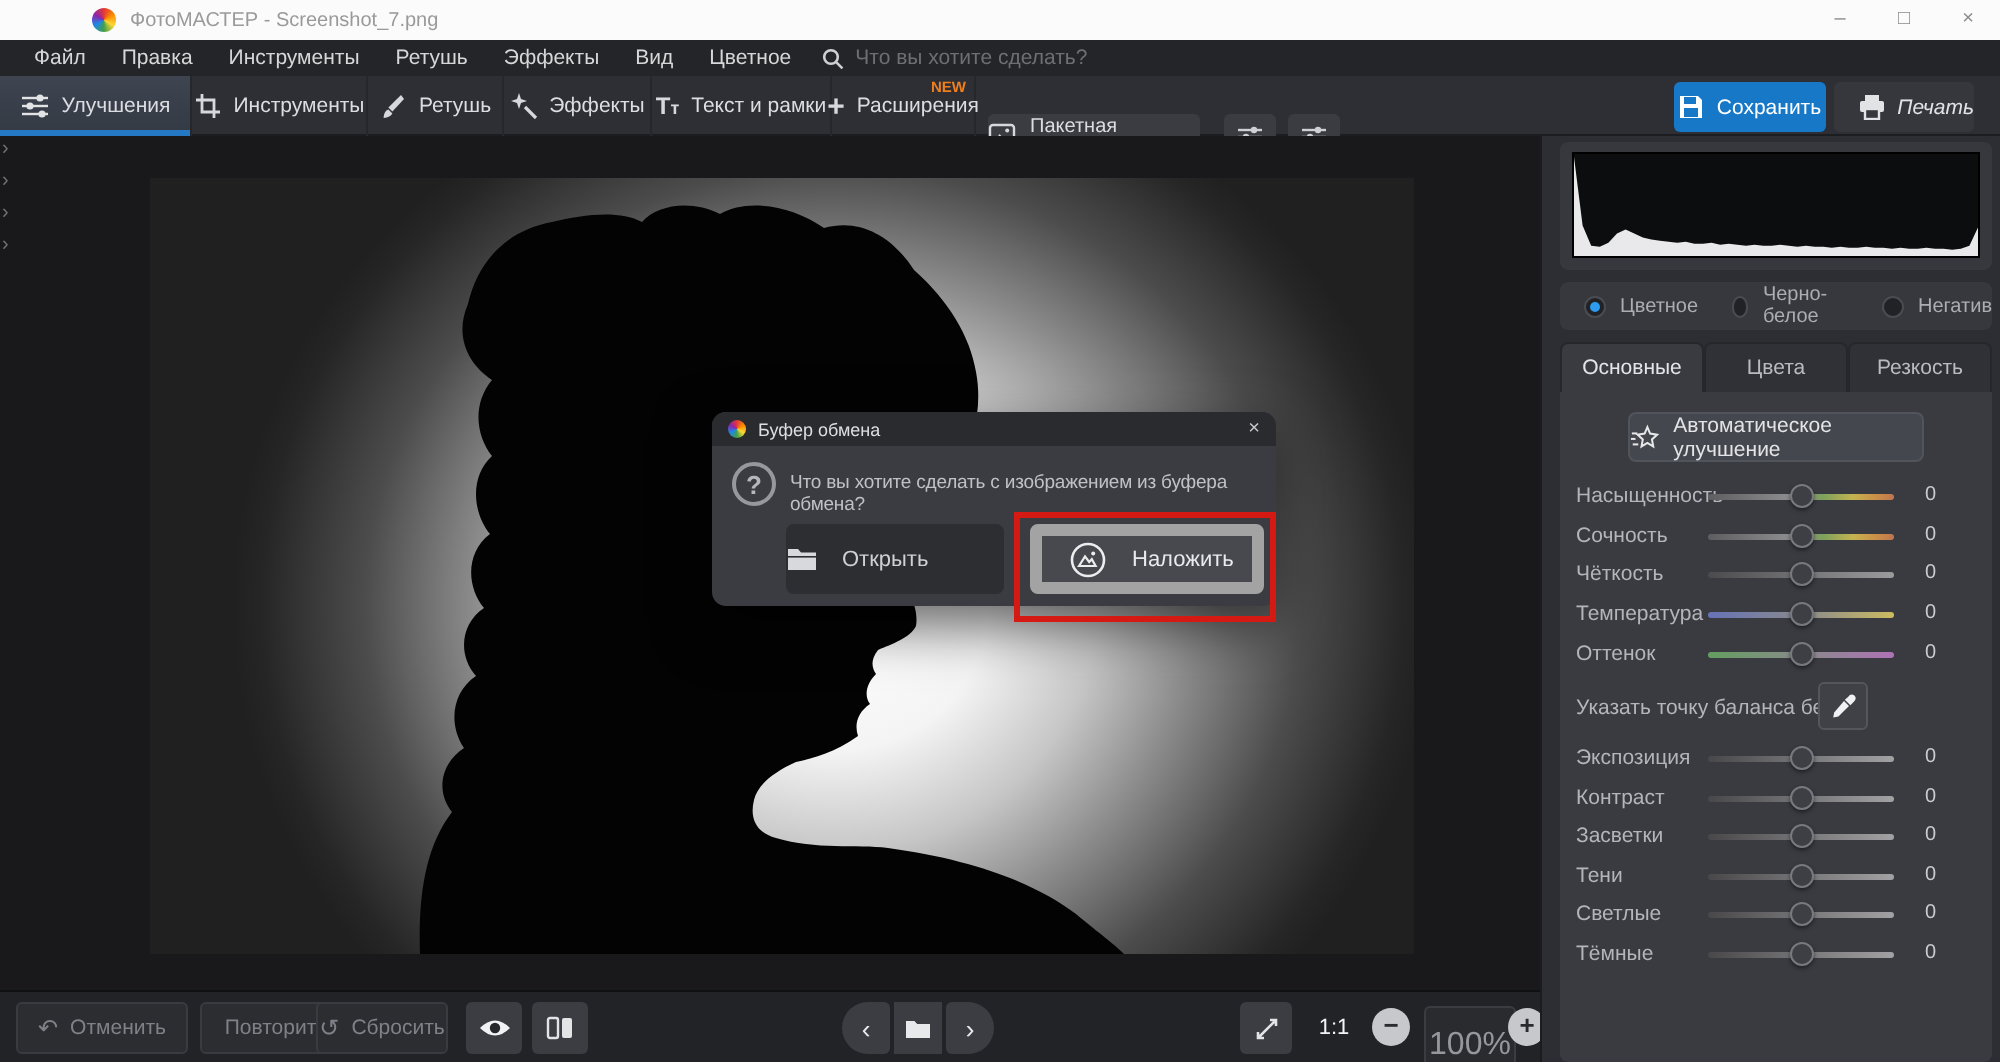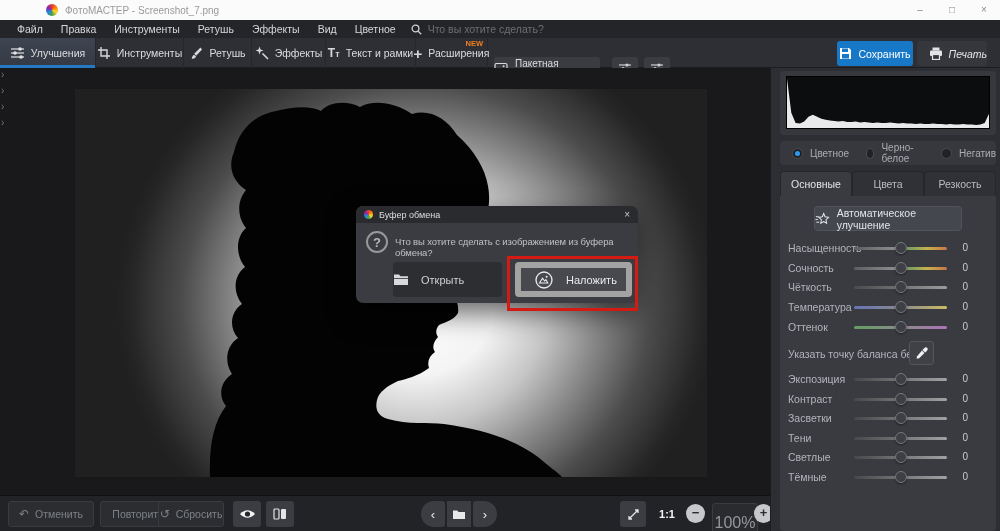--- a/index.html
+++ b/index.html
@@ -56,21 +56,21 @@
     border-radius:3px; color:#7e8187; font-size:10.5px; display:flex; align-items:center;
     justify-content:center; gap:6px; }
   .bb-icon-btn { position:absolute; top:5px; width:28px; height:26px; background:#3b3d43; border-radius:3px;
     display:flex; align-items:center; justify-content:center; }
   .uarr { font-family:"DejaVu Sans", sans-serif; font-size:12px; color:#7e8187; }
   #nav-group { position:absolute; left:421px; top:5px; height:26px; display:flex; gap:2px; }
   .nav-cell { width:24px; height:26px; background:#3b3d43; display:flex; align-items:center; justify-content:center;
     color:#e8e9eb; font-size:13px; }
   .nav-cell:first-child { border-radius:13px 3px 3px 13px; }
   .nav-cell:last-child { border-radius:3px 13px 13px 3px; }
-  #zoom-ratio { color:#f2f3f5; font-weight:bold; font-size:11px; }
+  #zoom-ratio { color:#f2f3f5; font-weight:normal; font-size:11px; }
   .zoom-circle { position:absolute; top:8px; width:19px; height:19px; border-radius:50%; background:#c7c8cb;
     color:#2a2b2e; font-size:13px; line-height:18px; text-align:center; font-weight:bold; }
   #zoom-level-box { position:absolute; left:712px; top:7px; width:46px; height:39px; background:#2a2b2f;
     border:1px solid #3a3c41; border-radius:3px; color:#94979c; font-size:16px;
     display:flex; align-items:center; justify-content:center; }
 
   
   #rightpanel { position:absolute; left:770px; top:68px; width:230px; height:463px; background:#2c2e33;
     border-left:1px solid #1b1c1e; }
   .rp-box { position:absolute; background:#36383d; border-radius:4px; }

